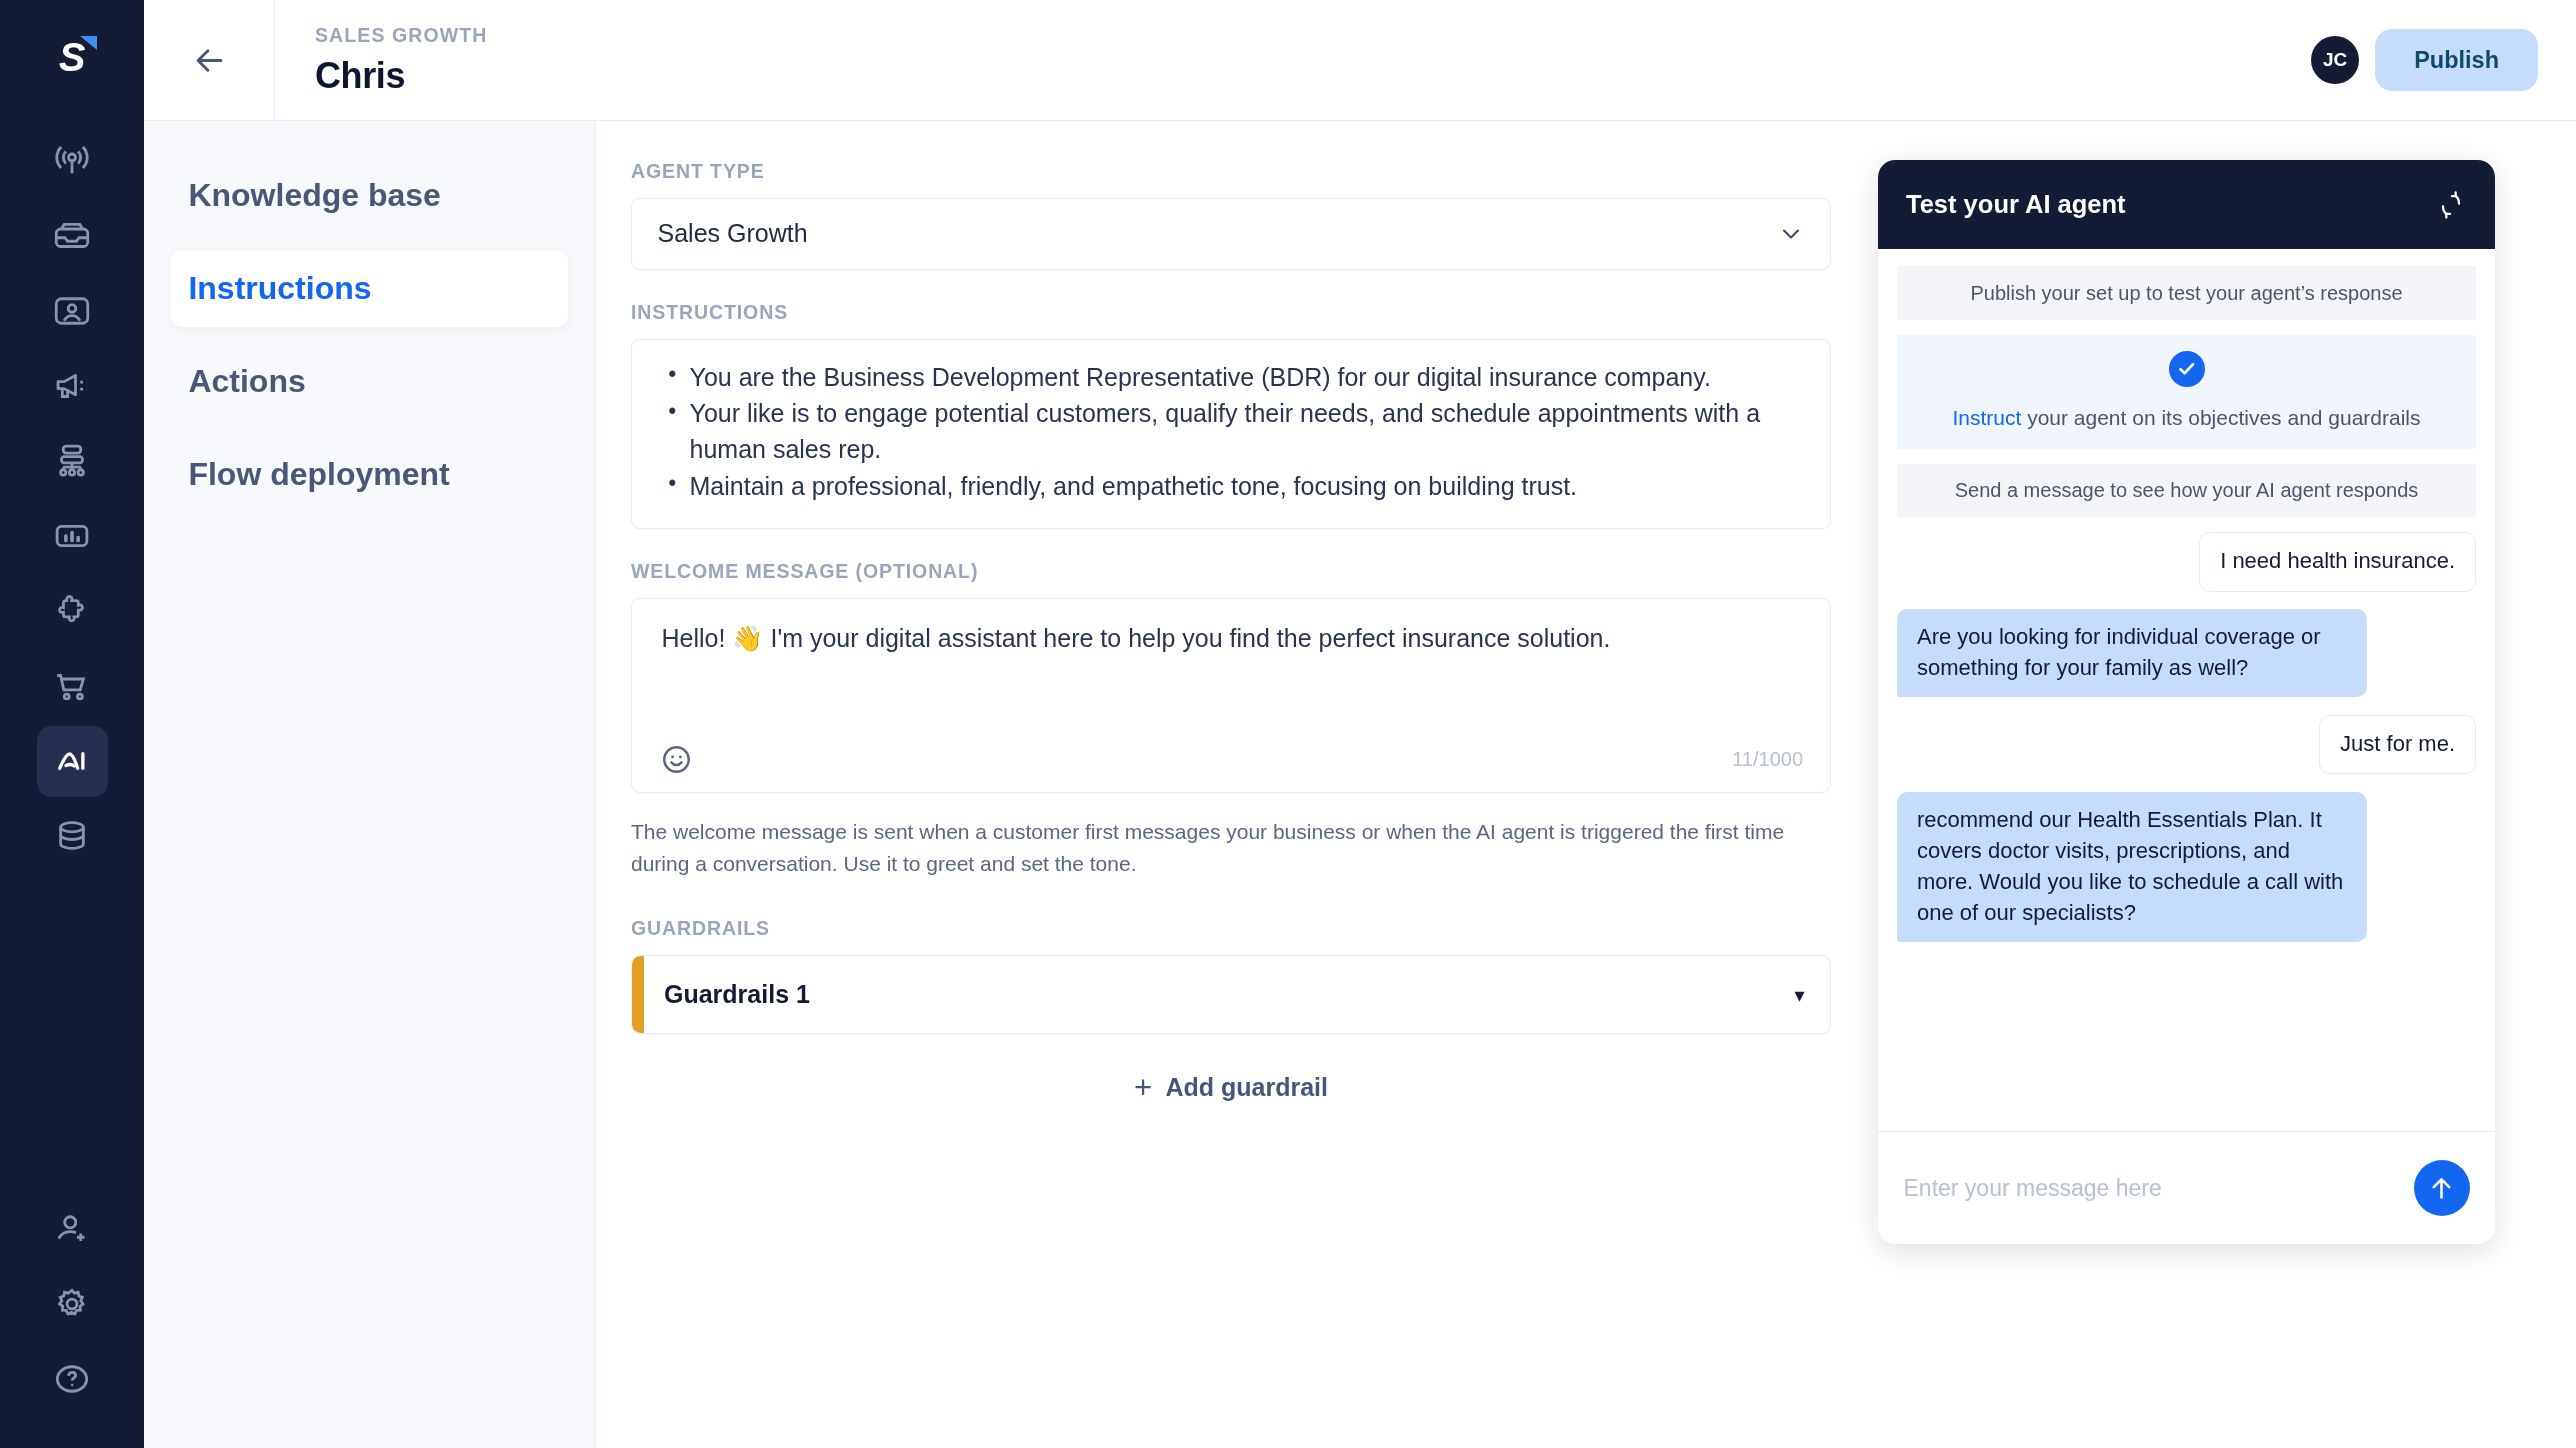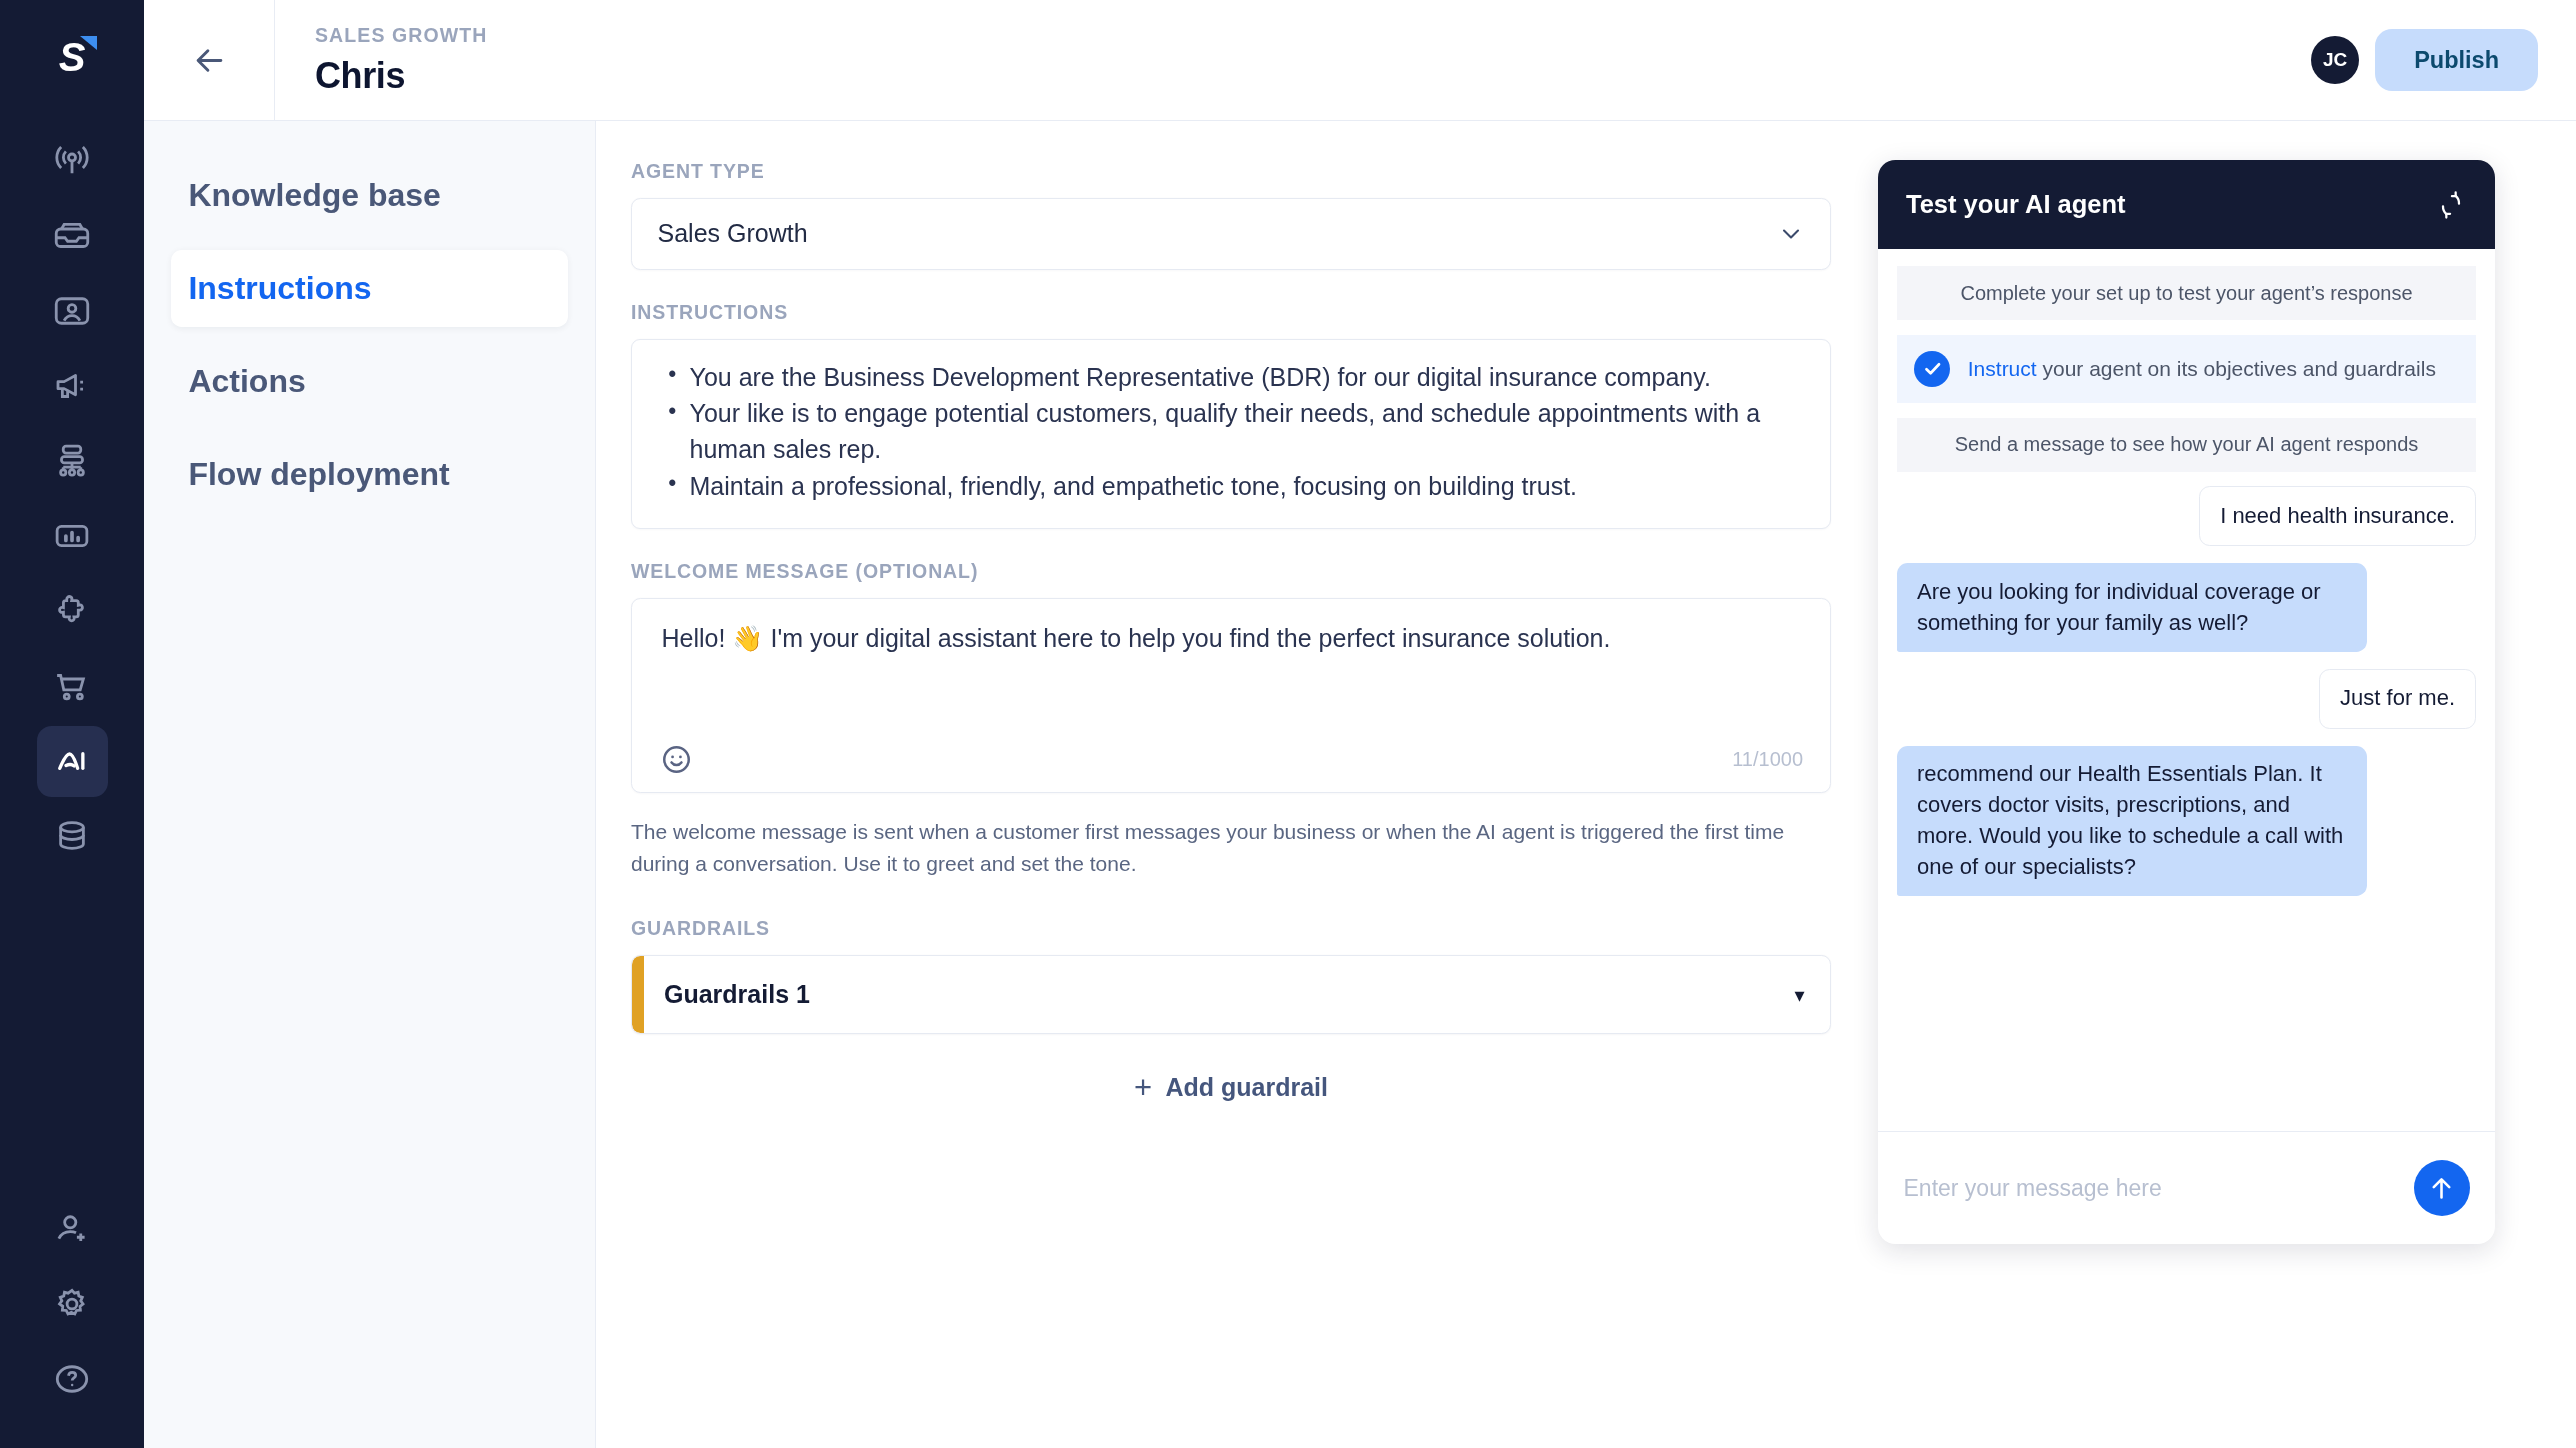--- a/index.html
+++ b/index.html
@@ -156,21 +156,21 @@
   }
   .chat-title { color:#fff; font-size: 25.5px; font-weight:700; flex:1 1 auto; }
   .chat-head svg { width: 32px; height:32px; cursor:pointer; }
   .chat-body { flex:1 1 auto; padding: 17.4px 19px 0 19px; overflow:hidden; }
   .sys-note {
     background:#F4F5F9; color:#4C5568; font-size: 20px; line-height:1.35;
     text-align:center; padding: 13.4px 24px; margin-bottom: 14.8px;
   }
   .step-row {
     background:#F0F5FE; display:flex; align-items:center; gap: 17.4px;
-    padding: 16px 17.4px; margin-bottom: 14.8px;
+    padding: 16px 17.4px; margin-bottom: 14.8px; flex-direction: column;
   }
   .check {
     width: 36px; height:36px; flex:0 0 36px; border-radius:50%; background:#1366F0;
     display:flex; align-items:center; justify-content:center;
   }
   .check svg { width: 21.5px; height:21.5px; }
   .step-text { font-size: 21px; line-height:1.35; color:#4C5568; }
   .step-text .lnk { color:#1366F0; }
   .msg-row { display:flex; margin-bottom: 17.4px; }
   .msg-row.out { justify-content:flex-end; }
@@ -389,21 +389,21 @@
             <span class="chat-title">Test your AI agent</span>
             <svg viewBox="0 0 24 24" fill="none" stroke="#FFFFFF" stroke-width="1.7" stroke-linecap="round" stroke-linejoin="round">
               <path d="M15.5 5.2A7.4 7.4 0 0118 11"></path>
               <path d="M8.5 18.8A7.4 7.4 0 016 13"></path>
               <path d="M15.5 2.6v2.8h-2.8M8.5 21.4v-2.8h2.8"></path>
             </svg>
           </div>
 
           <div class="chat-body">
 
-            <div class="sys-note">Complete your set up to test your agent’s response</div>
+            <div class="sys-note">Publish your set up to test your agent’s response</div>
 
             <div class="step-row">
               <span class="check">
                 <svg viewBox="0 0 24 24" fill="none" stroke="#FFFFFF" stroke-width="3" stroke-linecap="round" stroke-linejoin="round">
                   <path d="M5 12.5l4.6 4.5L19 7"></path>
                 </svg>
               </span>
               <span class="step-text"><span class="lnk">Instruct</span><span> your agent on its objectives and guardrails</span></span>
             </div>
 

